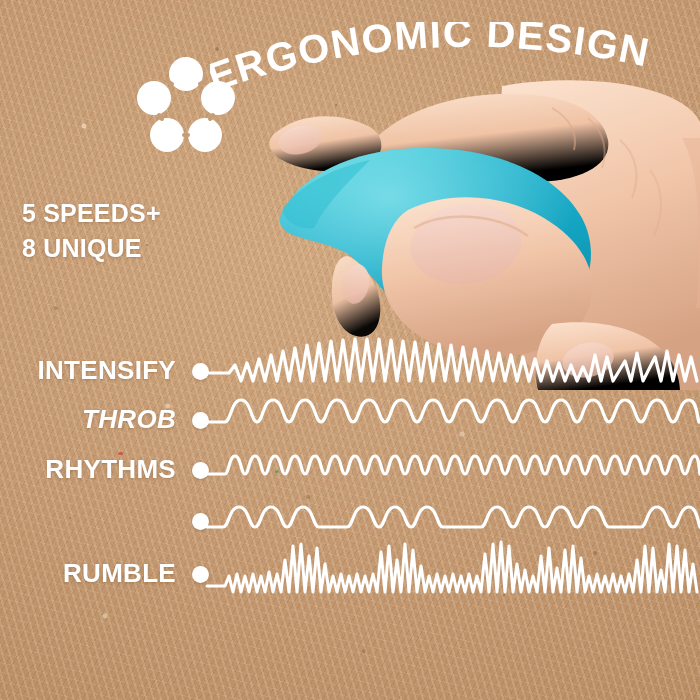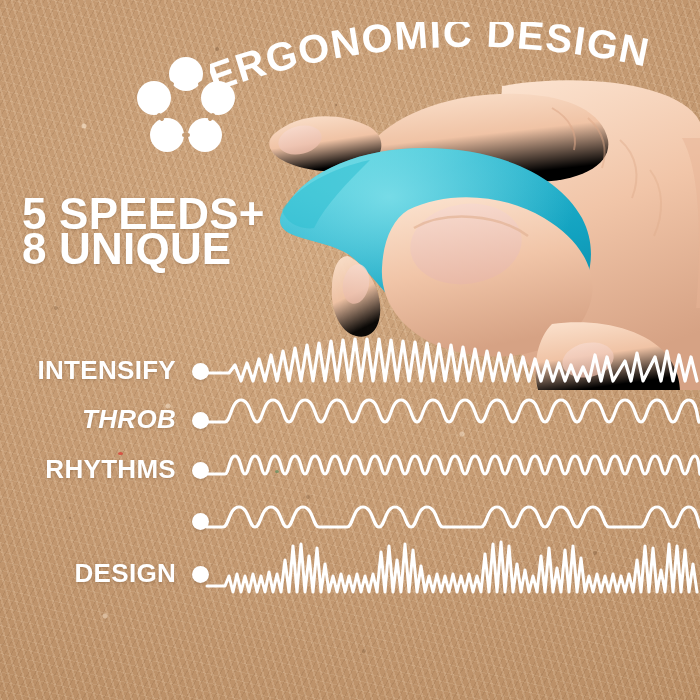--- a/index.html
+++ b/index.html
@@ -34,21 +34,21 @@
       radial-gradient(circle at 21% 35%, rgba(80,52,30,.55) 0 1px, transparent 1.6px),
       radial-gradient(circle at 63% 49%, rgba(80,52,30,.45) 0 1px, transparent 1.6px),
       radial-gradient(circle at 37% 66%, rgba(70,46,26,.5) 0 1px, transparent 1.6px),
       radial-gradient(circle at 81% 22%, rgba(70,46,26,.4) 0 1px, transparent 1.6px),
       radial-gradient(circle at 48% 15%, rgba(80,52,30,.4) 0 1px, transparent 1.6px),
       radial-gradient(circle at 72% 85%, rgba(70,46,26,.45) 0 1px, transparent 1.6px),
       radial-gradient(circle at 10% 74%, rgba(80,52,30,.4) 0 1px, transparent 1.6px);}
   .spot{position:absolute;border-radius:50%;pointer-events:none;}
   #arcwrap{position:absolute;left:210px;top:22px;width:500px;height:110px;}
   #headline{position:absolute;left:22px;top:196px;width:250px;
-      font-size:44px;line-height:35px;font-weight:700;color:#fff;
+      font-size:25px;line-height:35px;font-weight:700;color:#fff;
       letter-spacing:.2px;text-shadow:0 1px 3px rgba(90,58,32,.3);}
   #headline div{white-space:nowrap;}
   
   .row{position:absolute;left:0;width:700px;height:46px;}
   .mlabel{position:absolute;right:0;color:#fff;font-size:26px;font-weight:700;
       letter-spacing:.3px;text-shadow:0 1px 3px rgba(90,58,32,.3);
       white-space:nowrap;line-height:1;}
   .mlabelbox{position:absolute;left:0;width:176px;text-align:right;}
   .dot{position:absolute;width:17px;height:17px;border-radius:50%;background:#fff;
       box-shadow:0 1px 3px rgba(90,58,32,.3);}
@@ -277,21 +277,21 @@
              C356 34 356 14 366 14 C376 14 376 34 382 34
              C388 34 388 14 398 14 C408 14 408 34 414 34
              L446 34
              C452 34 452 14 462 14 C472 14 472 34 478 34
              C484 34 484 14 494 14 C502 14 503 30 505 34"></path>
       </svg>
     </div>
 
     <div class="row" style="top:552px;">
       <div class="mlabelbox" style="top:8px;">
-        <span class="mlabel" style="position:relative;">DESIGN</span>
+        <span class="mlabel" style="position:relative;">RUMBLE</span>
       </div>
       <div class="dot" style="left:192px;top:14px;"></div>
       <svg class="wave" style="top:-22px;" width="505" height="80" viewBox="0 0 505 80">
         <path fill="none" stroke="#ffffff" stroke-width="3" stroke-linecap="round" stroke-linejoin="round" d="M12 56 L30 56
              L34 46 L38 62 L42 44 L46 62 L50 46 L54 62 L58 44 L62 62
              L66 46 L70 62 L74 42 L78 62 L82 44 L86 62
              L90 30 L94 62 L98 16 L102 62 L106 14 L110 62 L114 26 L118 62
              L122 18 L126 62 L130 34 L134 62
              L138 46 L142 62 L146 44 L150 62 L154 46 L158 62 L162 44 L166 62
              L170 46 L174 62 L178 44 L182 62

